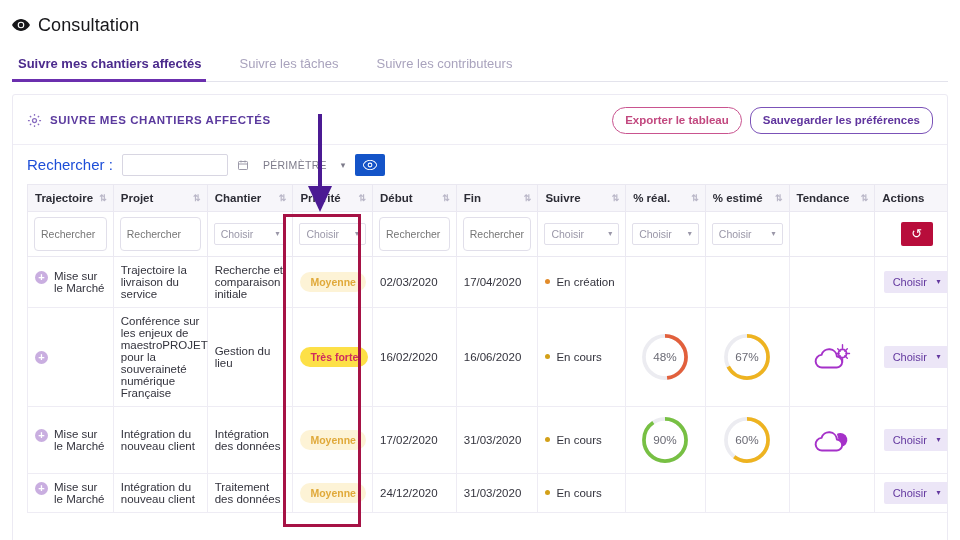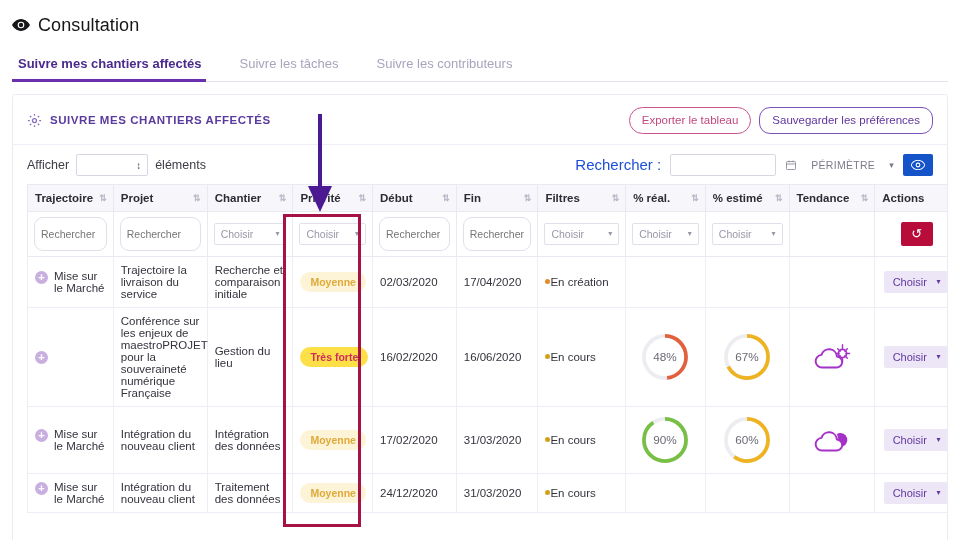--- a/index.html
+++ b/index.html
@@ -52,21 +52,21 @@
     display: flex; align-items: center; justify-content: space-between;
     padding: 12px 14px 10px 14px;
     border-bottom: 1px solid #efedf5;
   }
   .card-head-left { display: flex; align-items: center; gap: 8px; }
   .card-title {
     font-size: 11.5px; font-weight: bold; color: #5b3a9e;
     letter-spacing: .55px;
   }
   .gear-glyph { width: 15px; height: 15px; display:block; }
-  .card-head-right { display: flex; align-items: center; gap: 8px; }
+  .card-head-right { display: flex; align-items: center; gap: 8px; font-weight: bold; }
   .btn {
     font-size: 11.5px; padding: 6px 12px; background: #fff;
     cursor: pointer; white-space: nowrap; line-height: 1.1;
   }
   .btn-export { border: 1px solid #c9538f; color: #c2487f; border-radius: 14px; }
   .btn-filtres { border: 1px solid #4a63c4; color: #3f53b5; border-radius: 3px; }
   .btn-save { border: 1px solid #7b52b8; color: #60359e; border-radius: 11px; }
 
   
   .controls {
@@ -110,21 +110,21 @@
     white-space: nowrap;
   }
   th .sortico {
     position: absolute; right: 6px; top: 50%; transform: translateY(-50%);
     font-size: 9px; color: #b9b6c7; line-height: 1;
   }
   tbody.filters td {
     border: 1px solid #eae8f1; background: #fff; padding: 5px 6px;
   }
   .f-input {
-    width: 100%; height: 22px; border: 1px solid #e1dfea; border-radius: 9px;
+    width: 100%; height: 22px; border: 1px solid #e1dfea; border-radius: 4px;
     font-size: 10.5px; color: #9a97a8; padding: 16px 6px; background: #fff;
     font-family: "Liberation Sans", sans-serif;
   }
   .f-select {
     width: 100%; height: 22px; border: 1px solid #e1dfea; border-radius: 2px;
     font-size: 10.5px; color: #9a97a8; padding: 0 14px 0 6px; background: #fff;
     position: relative; display: flex; align-items: center; cursor: pointer;
   }
   .f-select .caret {
     position: absolute; right: 6px; font-size: 8px; color: #9a97a8;
@@ -143,21 +143,21 @@
     width: 13px; height: 13px; border-radius: 50%; background: #c9aee0;
     color: #fff; font-size: 11px; line-height: 12px; text-align: center;
     flex: 0 0 13px; margin-top: 1px; cursor: pointer; font-weight: bold;
   }
   .badge {
     display: inline-block; padding: 4px 10px; border-radius: 10px;
     font-size: 10.5px; font-weight: bold; white-space: nowrap;
   }
   .badge-moyenne { background: #fdf3d6; color: #e0a93a; }
   .badge-tresforte { background: #fde047; color: #cf2d5e; }
-  .statut { display: flex; align-items: center; white-space: nowrap; }
+  .statut { display: flex; align-items: center; gap: 6px; white-space: nowrap; }
   .dot { width: 5px; height: 5px; border-radius: 50%; flex: 0 0 5px; }
   .dot-creation { background: #e28b2a; }
   .dot-cours { background: #d3a018; }
   .donut { width: 52px; height: 52px; display: block; margin: 0 auto; }
   .donut-label { font-size: 9.5px; fill: #6a6a74; }
   .weather { width: 42px; height: 32px; display: block; margin: 0 auto; }
   .choisir-btn {
     background: #ece6f7; color: #63389f; font-size: 11px;
     padding: 5px 9px; border-radius: 2px; display: flex;
     align-items: center; justify-content: space-between; gap: 8px;
@@ -212,25 +212,20 @@
         </span>
         <span class="card-title">SUIVRE MES CHANTIERS AFFECTÉS</span>
       </div>
       <div class="card-head-right">
         <div class="btn btn-export">Exporter le tableau</div>
         <div class="btn btn-save">Sauvegarder les préférences</div>
       </div>
     </div>
 
     <div class="controls">
-      <div class="afficher">
-        <span>Afficher</span>
-        <div class="select-sm"></div>
-        <span>éléments</span>
-      </div>
       <div class="searchzone">
         <span class="lbl">Rechercher :</span>
         <input class="search-input" type="text" value="" style="">
         <div class="perimetre">
           <span>
             <svg class="cal-glyph" viewBox="0 0 24 24" fill="none" stroke="#9b99a8" stroke-width="2">
               <rect x="3" y="5" width="18" height="16" rx="1.5"></rect>
               <path d="M3 10h18M8 3v4M16 3v4"></path>
             </svg>
           </span>
@@ -264,21 +259,21 @@
             <col style="width:82px">
         </colgroup>
         <thead>
           <tr>
             <th><span>Trajectoire</span><span class="sortico">⇅</span></th>
             <th><span>Projet</span><span class="sortico">⇅</span></th>
             <th><span>Chantier</span><span class="sortico">⇅</span></th>
             <th><span>Priorité</span><span class="sortico">⇅</span></th>
             <th><span>Début</span><span class="sortico">⇅</span></th>
             <th><span>Fin</span><span class="sortico">⇅</span></th>
-            <th><span>Filtres</span><span class="sortico">⇅</span></th>
+            <th><span>Suivre</span><span class="sortico">⇅</span></th>
             <th><span>% réal.</span><span class="sortico">⇅</span></th>
             <th><span>% estimé</span><span class="sortico">⇅</span></th>
             <th><span>Tendance</span><span class="sortico">⇅</span></th>
             <th><span>Actions</span></th>
           </tr>
         </thead>
         <tbody class="filters">
           <tr>
             <td><input class="f-input" placeholder="Rechercher" style=""></td>
             <td><input class="f-input" placeholder="Rechercher" style=""></td>

